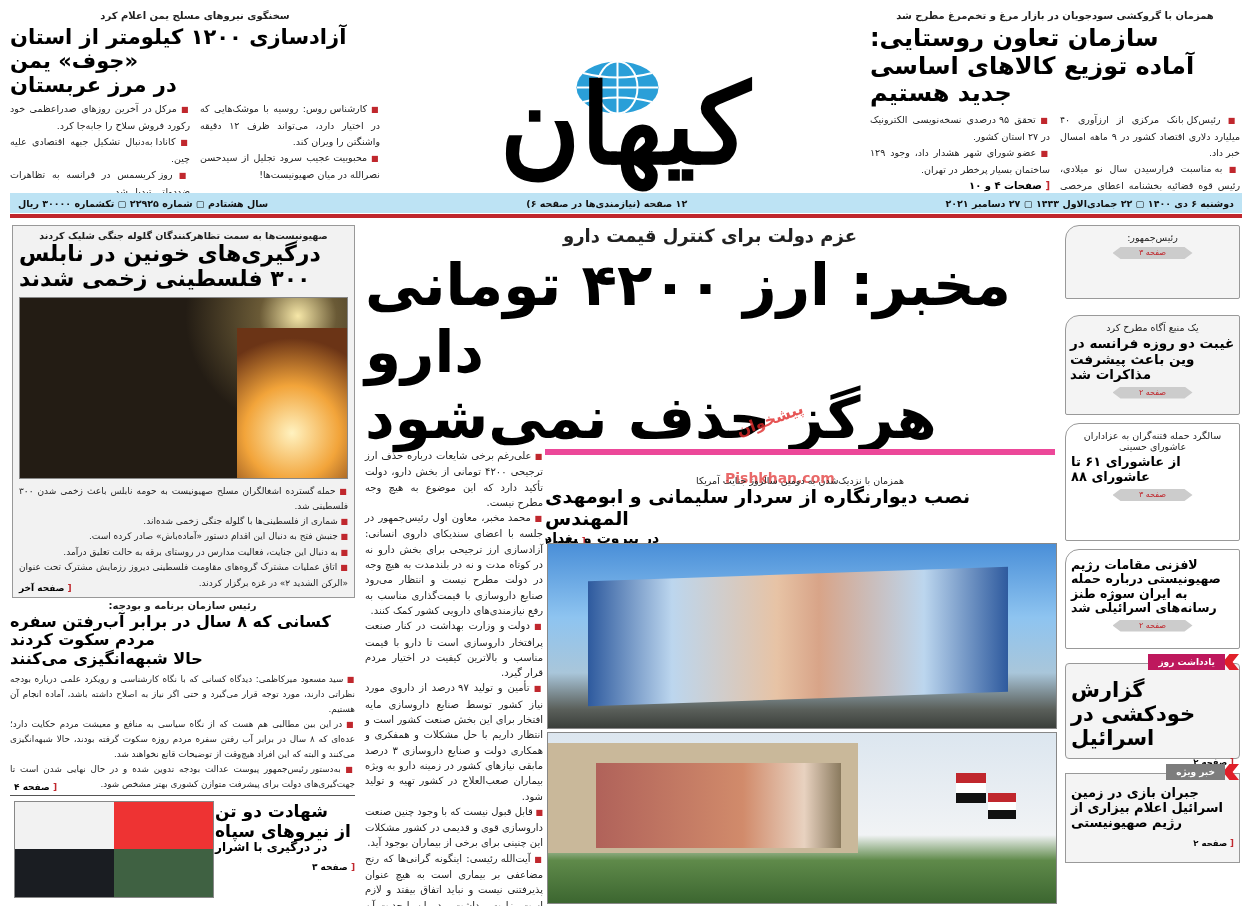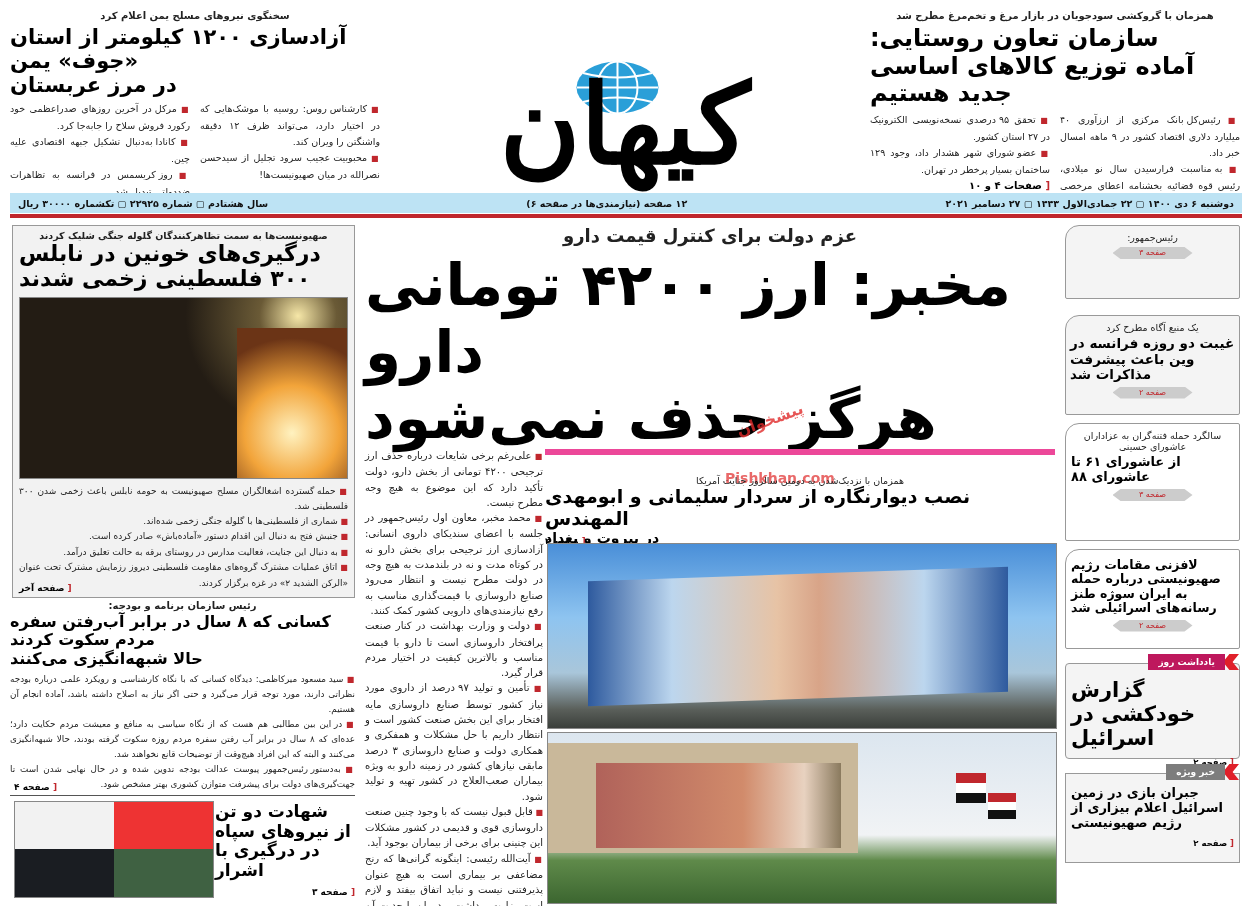--- a/index.html
+++ b/index.html
@@ -178,16 +178,16 @@
 </div>
 
 <div class="abs" style="left:10px;top:795px;width:345px;height:105px;border-top:1px solid #555">
   <div class="photo" style="position:absolute;left:4px;top:5px;width:200px;height:97px;display:flex">
     <div style="flex:1;background:linear-gradient(#e33 50%,#3f6142 50%)"></div>
     <div style="flex:1;background:linear-gradient(#f2f2f2 50%,#1a1d22 50%)"></div>
   </div>
   <div style="position:absolute;right:0;top:6px;width:140px">
     <div class="hl" style="font-size:17px">شهادت دو تن</div>
     <div class="hl" style="font-size:17px">از نیروهای سپاه</div>
-    <div class="hl" style="font-size:17px">در درگیری با اشرار</div>
+    <div class="hl" style="font-size:12px">در درگیری با اشرار</div>
     <span class="pref" style="font-size:9px">صفحه ۳</span>
   </div>
 </div>
 
 </body></html>

